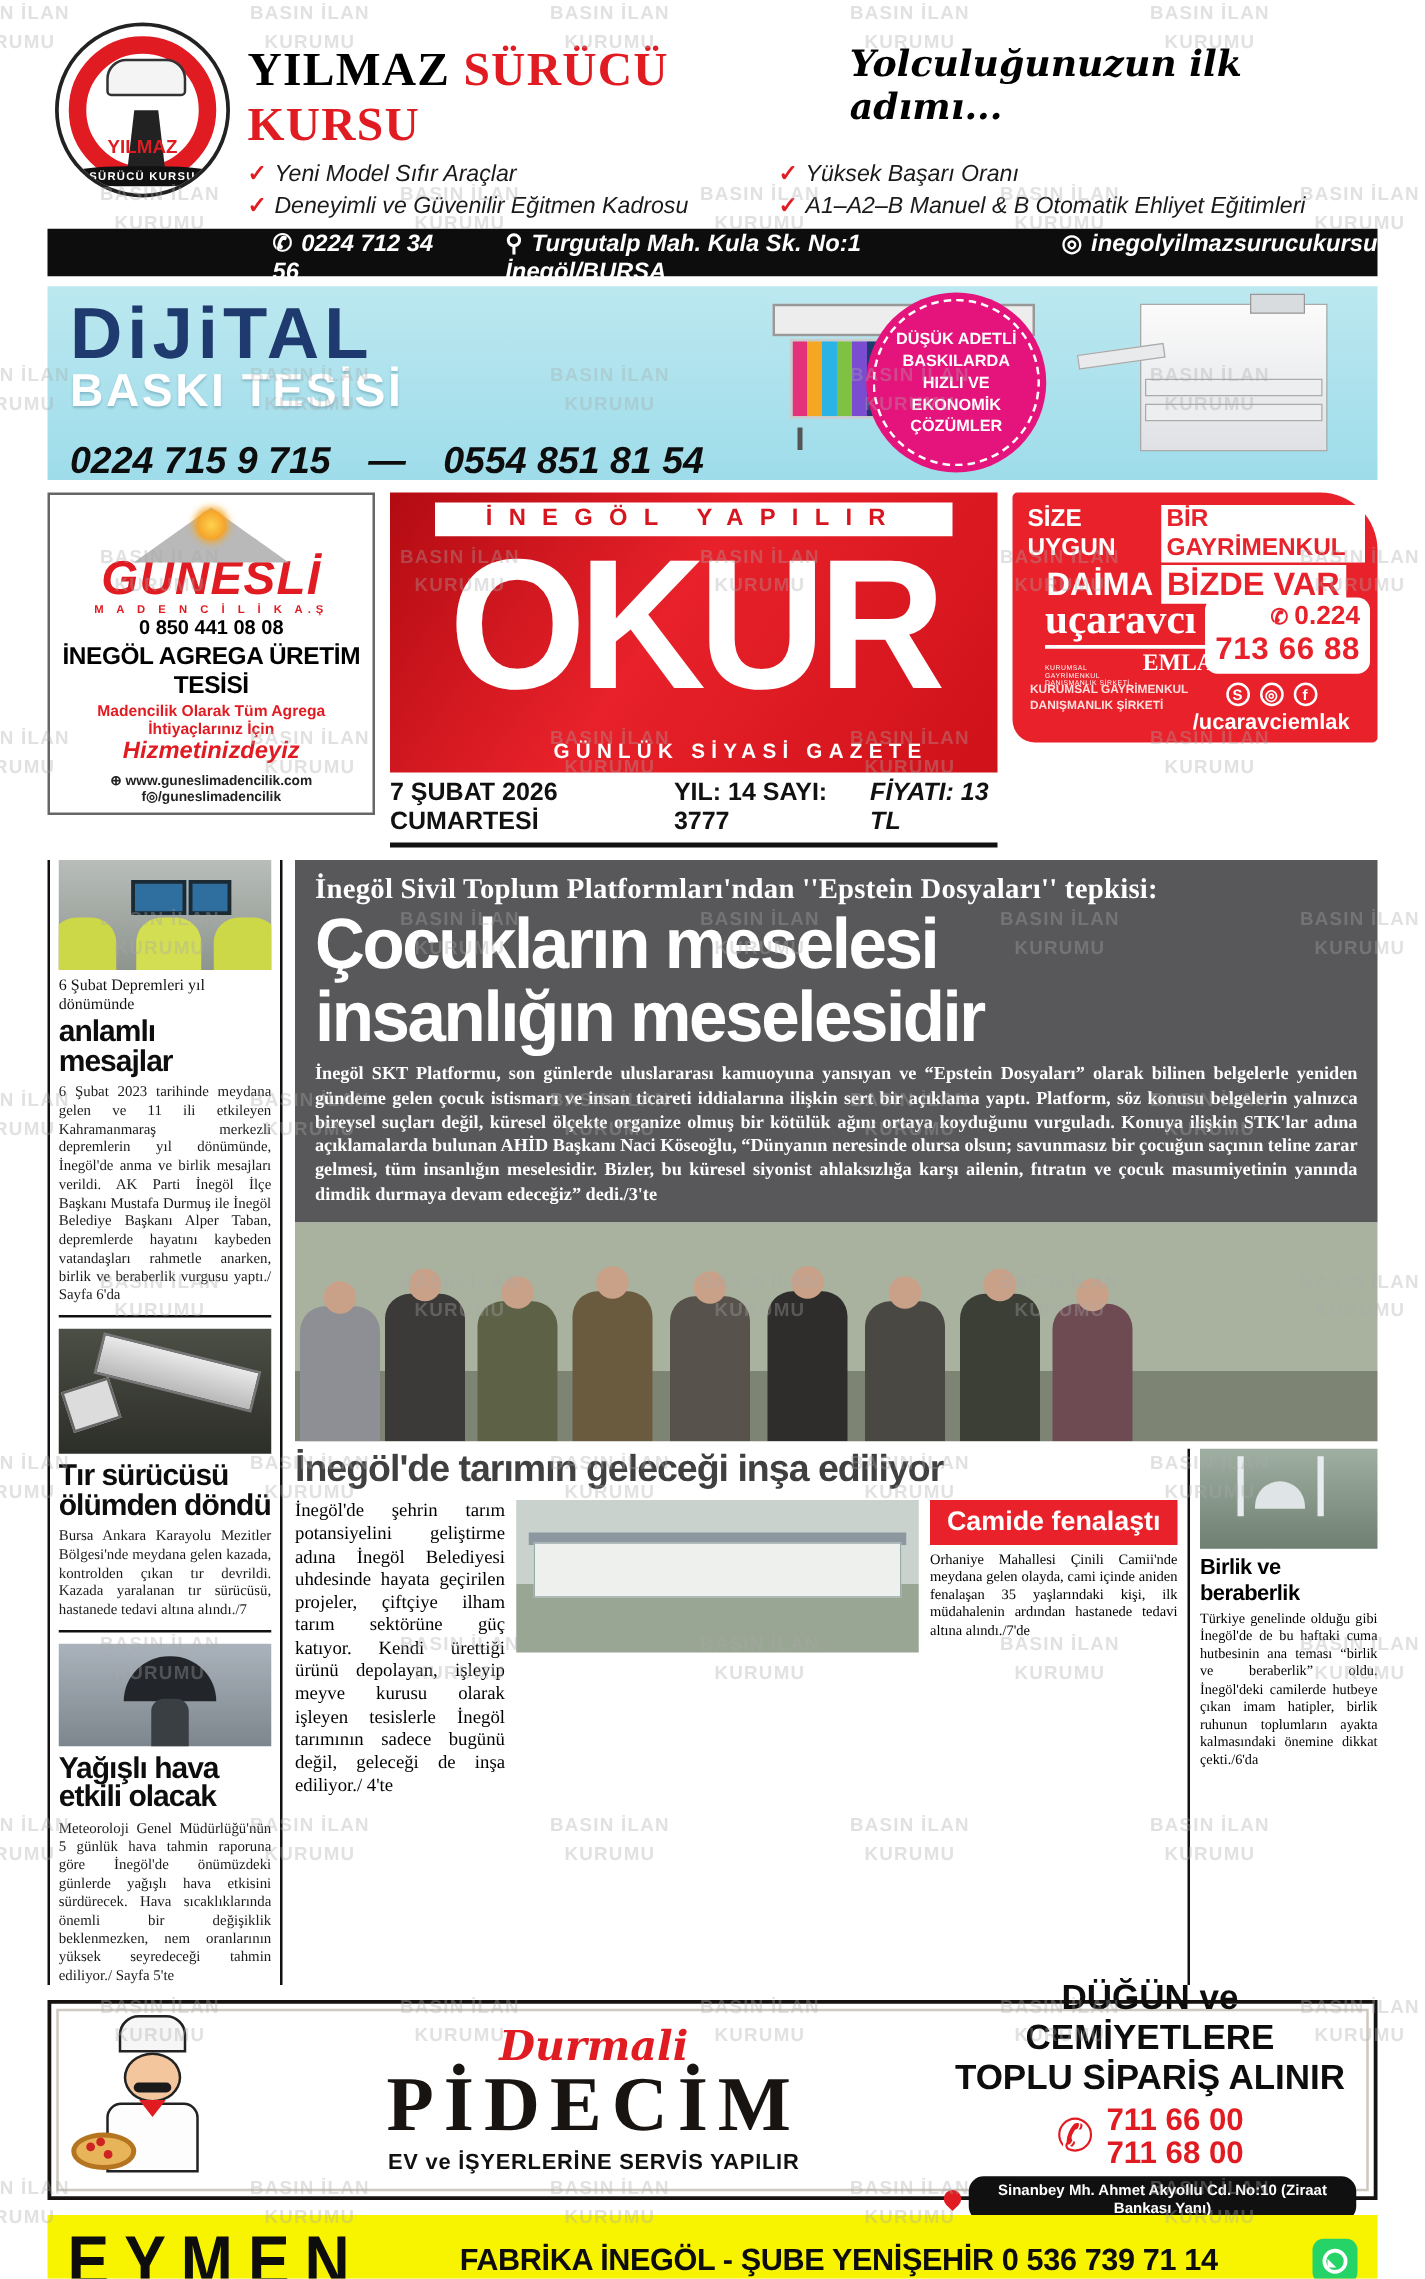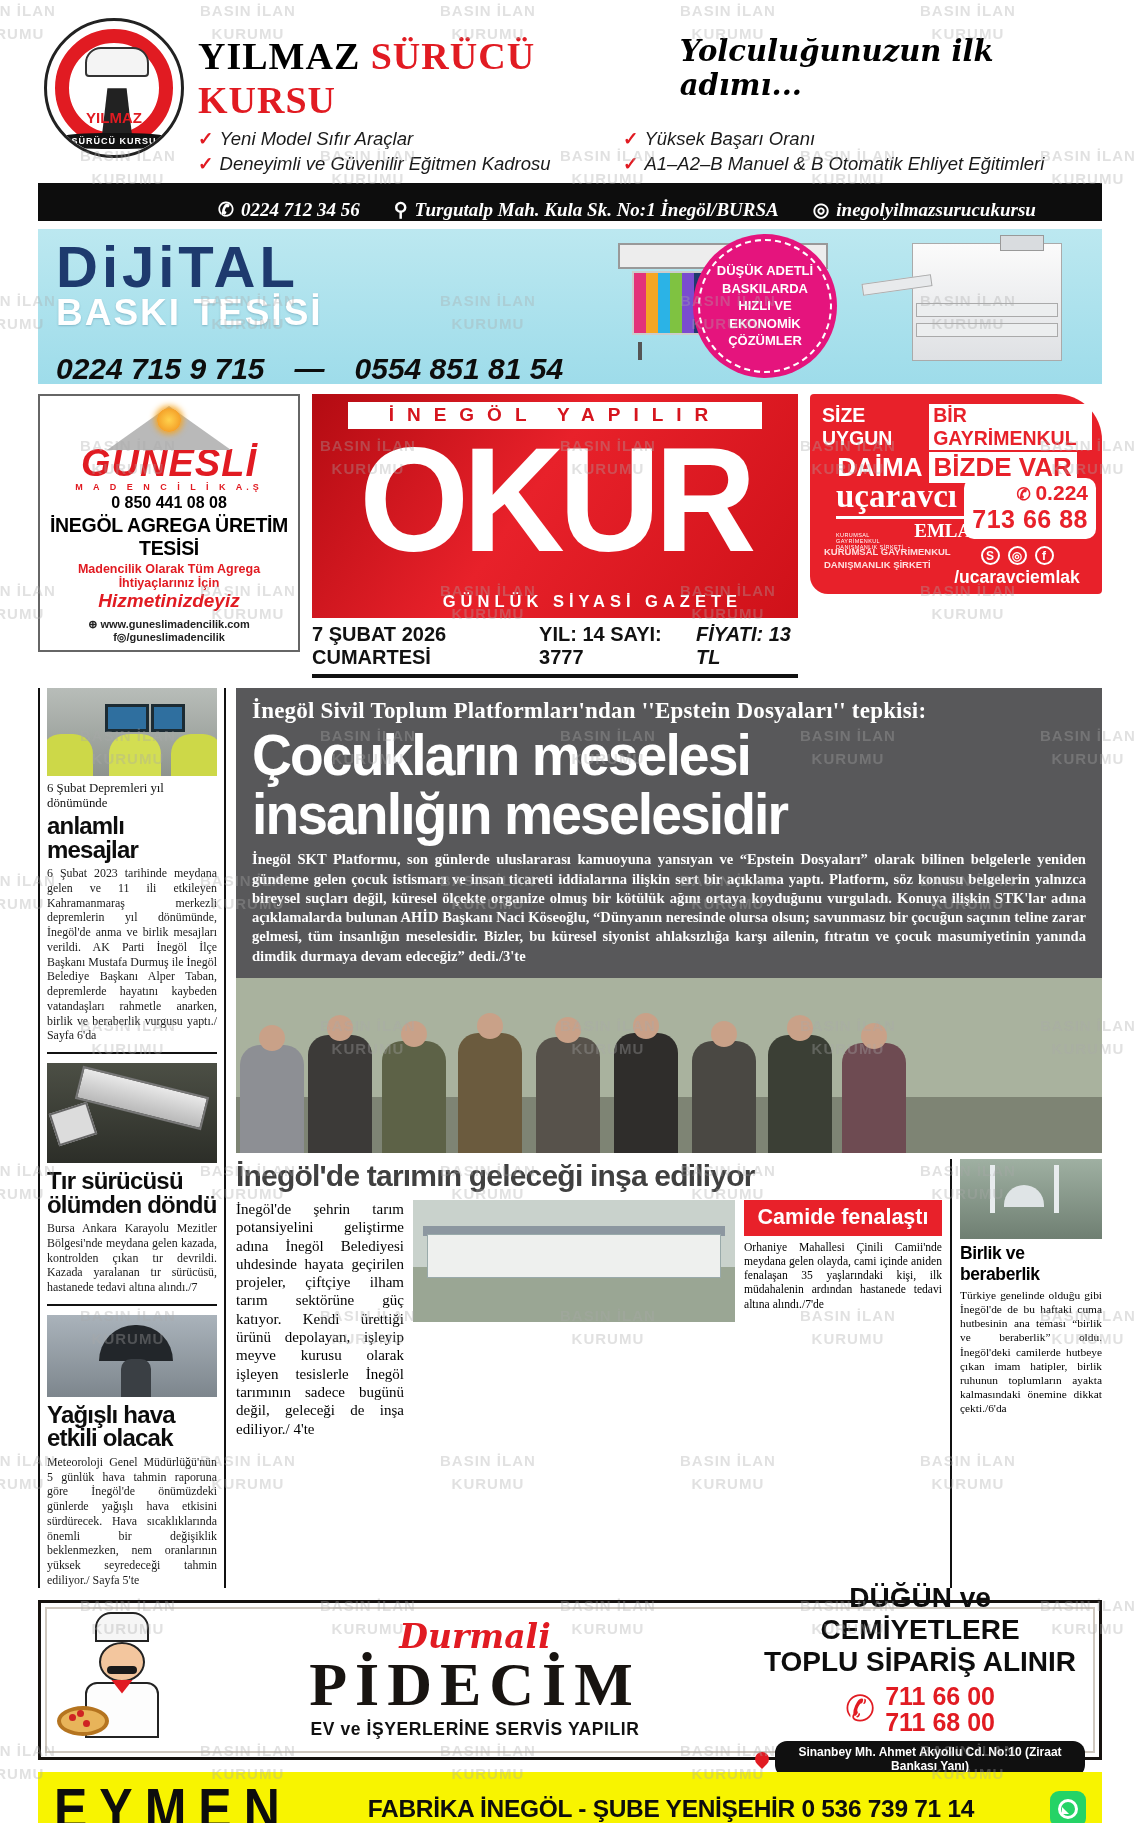--- a/index.html
+++ b/index.html
@@ -16,22 +16,22 @@
   
   .yilmaz { position:relative; margin-top:34px; }
   .yilmaz-top { margin-left:160px; }
   .yz-titlerow { display:flex; align-items:flex-start; gap:22px; }
   .yz-title { font-family:"Liberation Serif", serif; font-weight:bold; font-size:38px; letter-spacing:1px; }
   .yz-title .red { color:#e11b22; }
   .yz-slogan { font-family:"DejaVu Serif", serif; font-style:italic; font-weight:bold; font-size:29px; }
   .yz-features { display:grid; grid-template-columns:47% 53%; grid-auto-flow:column; grid-template-rows:1fr 1fr; row-gap:3px; margin-top:6px; }
   .feature { font-style:italic; font-size:18.5px; color:#1a1a1a; }
   .check { color:#e11b22; font-weight:bold; font-style:normal; margin-right:6px; }
-  .yz-bar { background:#0d0d0d; color:#fff; height:38px; margin-top:8px; display:flex; align-items:flex-end;
-            gap:34px; padding-left:180px; font-weight:bold; font-style:italic; font-size:19px;font-family:Liberation Serif, serif; }
+  .yz-bar { background:#0d0d0d; color:#fff; height:38px; margin-top:8px; display:flex; align-items:flex-start;
+            gap:34px; padding-left:180px; font-weight:bold; font-style:italic; font-size:19px; }
   .yz-bar .ic { font-style:normal; margin-right:7px; }
   .yz-logo { position:absolute; left:6px; top:-16px; width:140px; height:140px; border-radius:50%;
              background:#fff; border:3px solid #222; z-index:3; overflow:hidden; text-align:center; }
   .yz-ring { position:absolute; inset:8px; border-radius:50%; border:14px solid #e11b22; }
   .yz-car { position:absolute; left:38px; top:26px; width:64px; height:30px; background:#f4f4f4;
             border:2px solid #333; border-radius:16px 16px 4px 4px; }
   .yz-road { position:absolute; left:58px; top:58px; width:24px; height:60px; background:#222;
              transform:perspective(60px) rotateX(30deg); }
   .yz-logo-text1 { position:absolute; left:0; right:0; top:88px; color:#e11b22; font-weight:800; font-size:15px; }
   .yz-logo-band { position:absolute; left:8px; right:8px; bottom:6px; background:#111; color:#fff;

